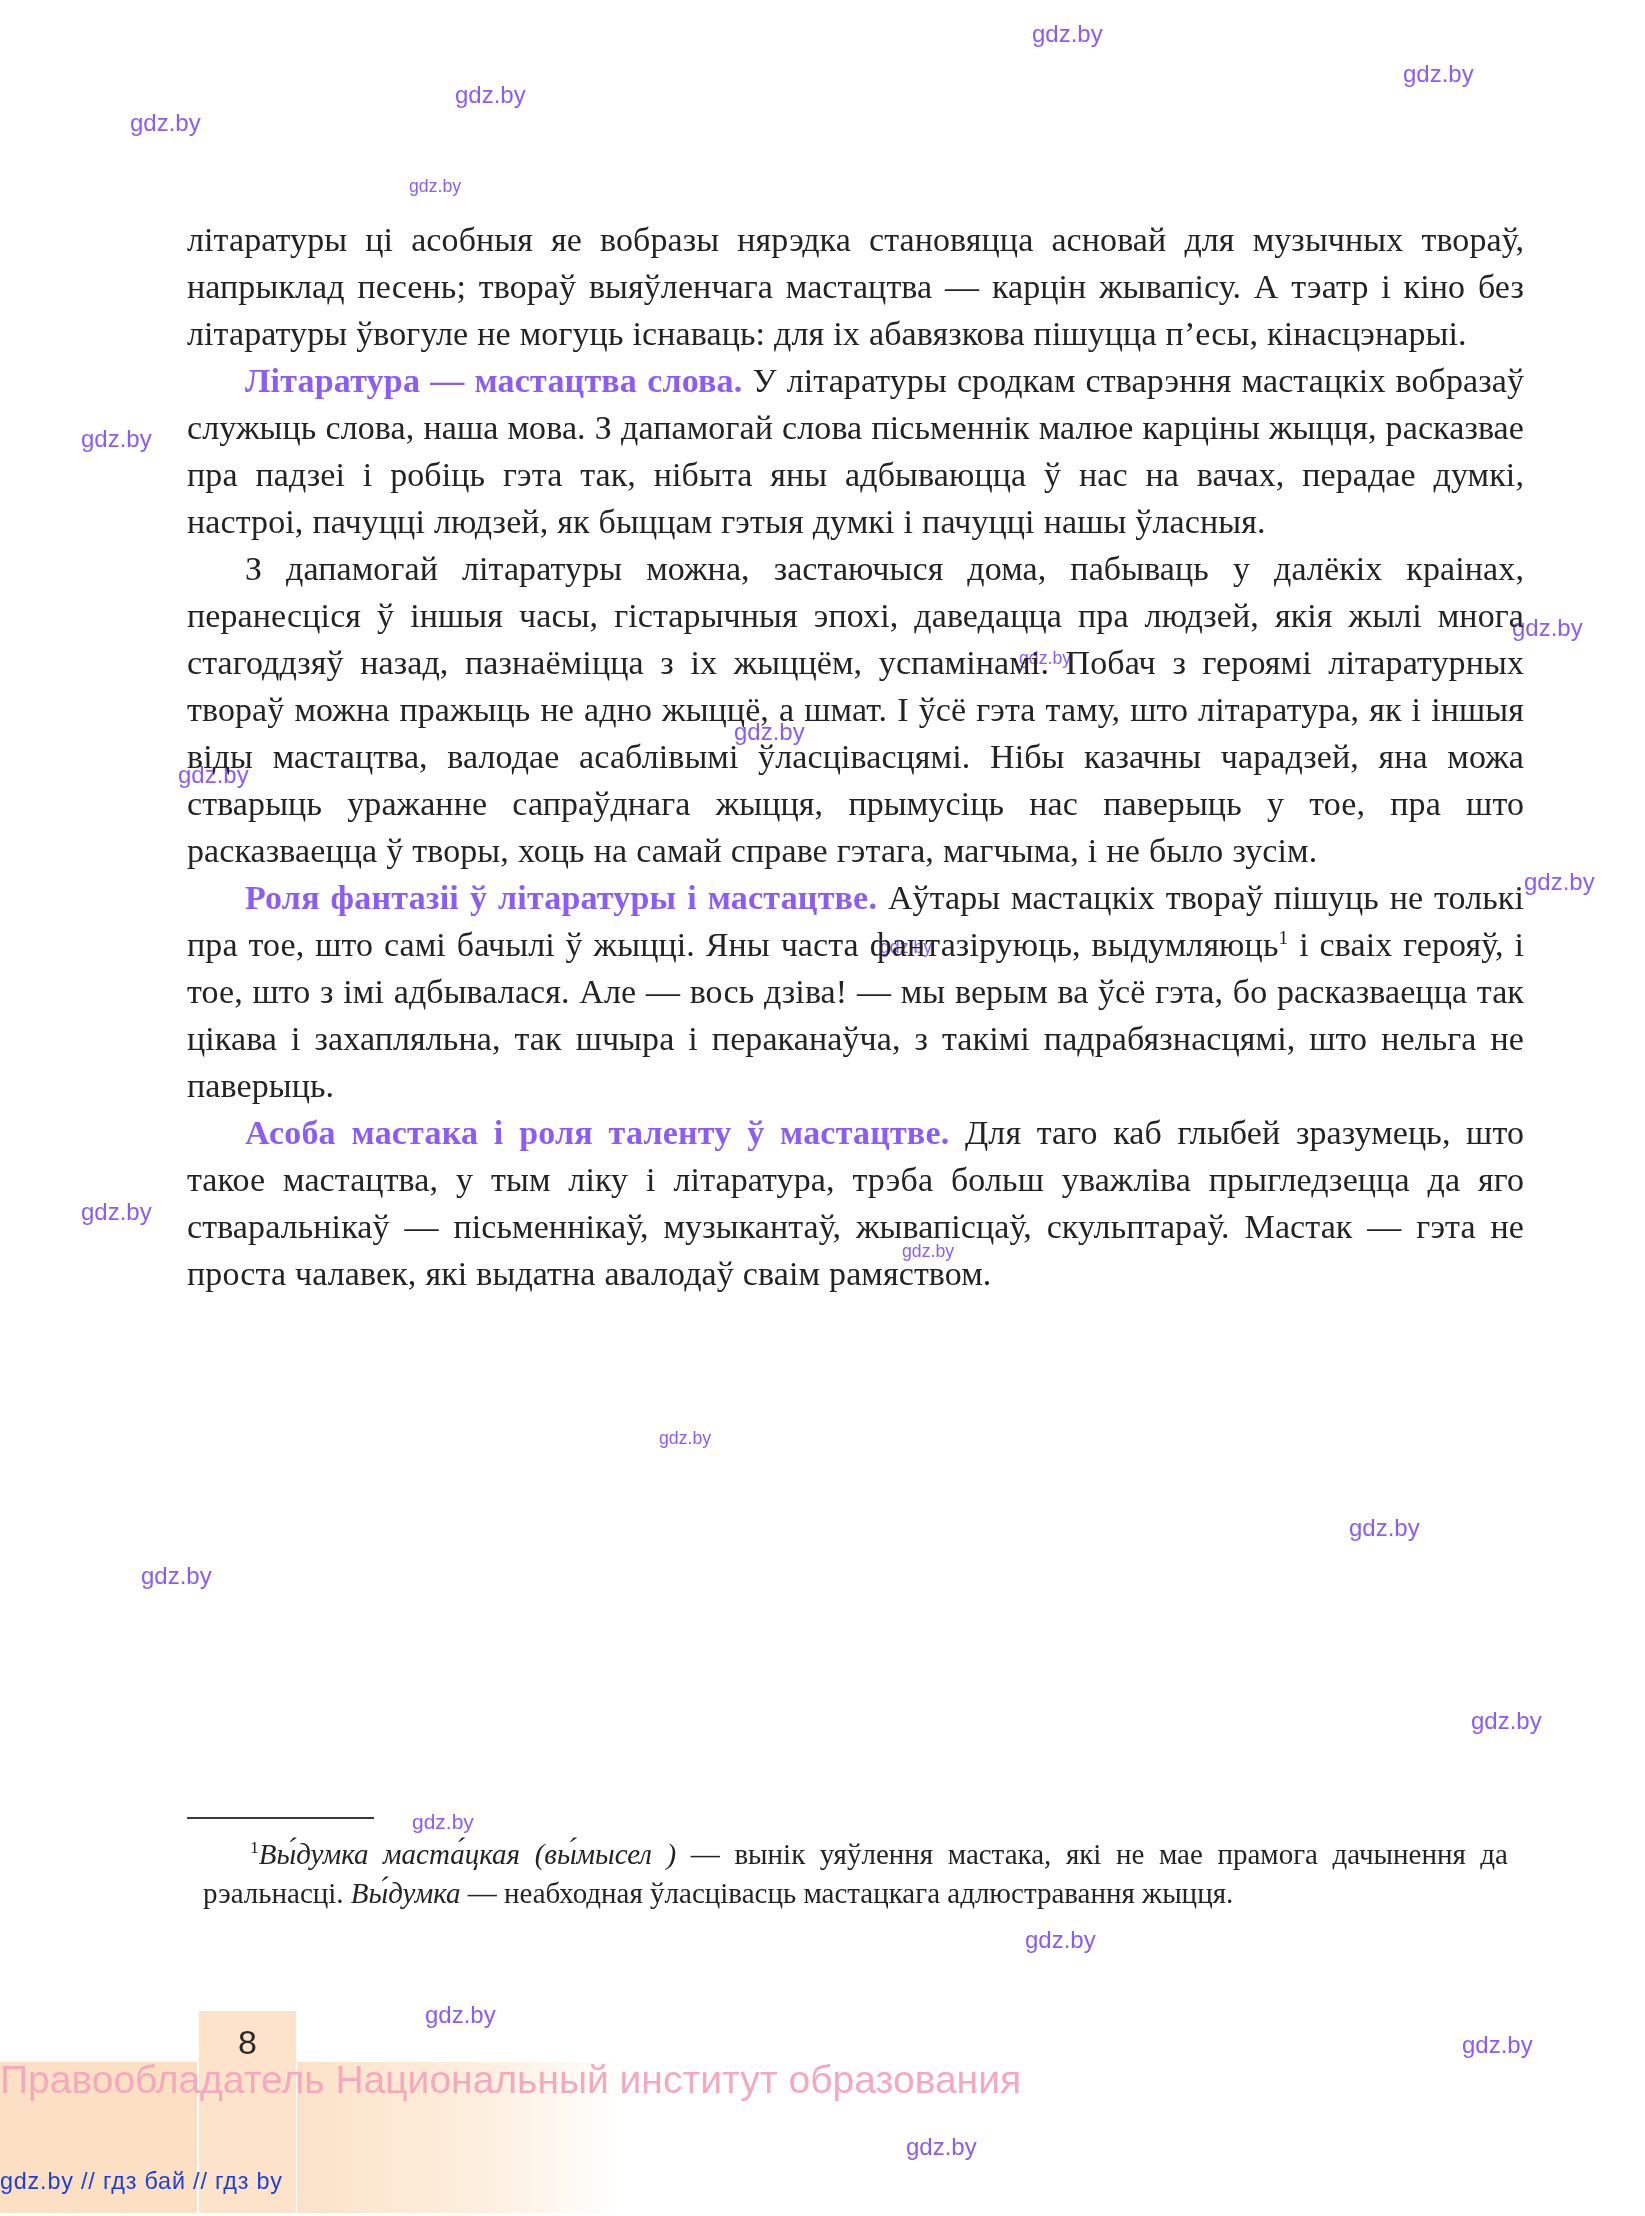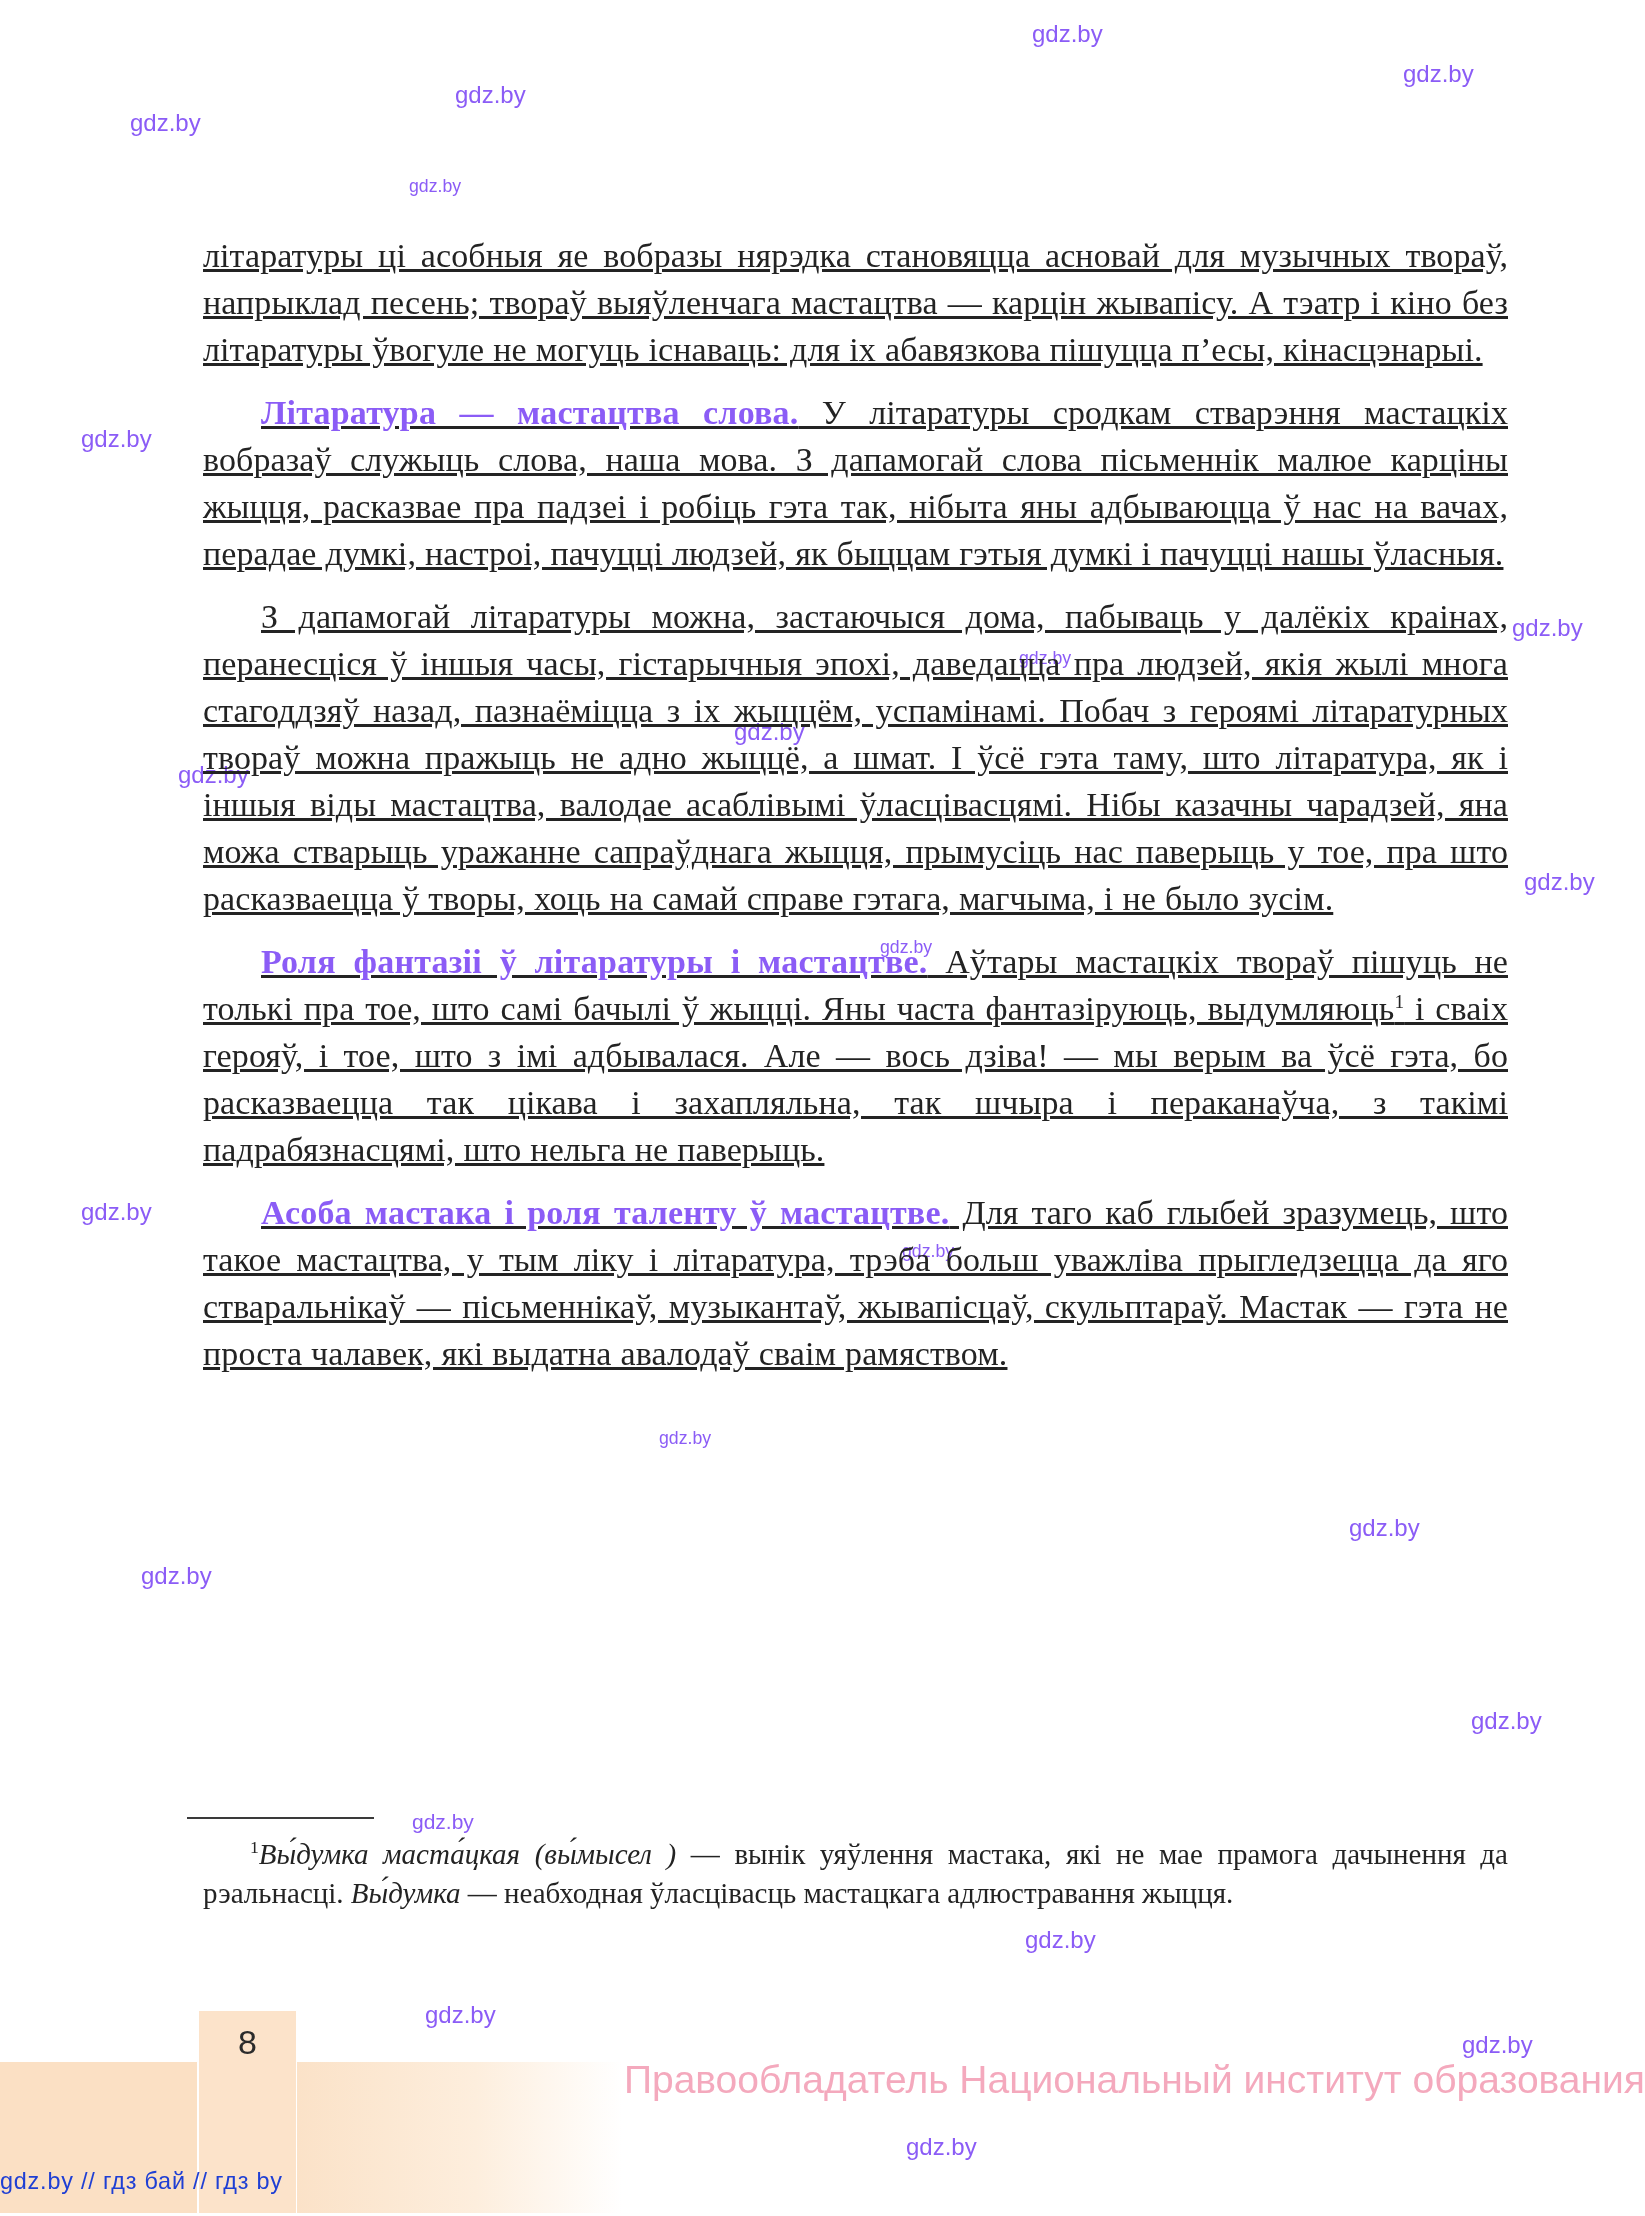--- a/index.html
+++ b/index.html
@@ -32,29 +32,28 @@
   }
 
   
   #text-column {
     position: absolute;
     left: 187px;
     top: 216px;
     width: 1337px;
   }
   .para {
-    margin: 16px;
+    margin: 0;
     font-size: 34px;
     line-height: 47px;
     color: #232323;
     text-align: justify;
     text-justify: inter-word;
     letter-spacing: 0.1px;
     word-spacing: 0.4px;
-    text-decoration: underline;
   }
   .para.indent::before {
     content: "";
     display: inline-block;
     width: 58px;
   }
   .lead {
     color: #8b5cf6;
     font-weight: bold;
     letter-spacing: 0.2px;
@@ -132,21 +131,21 @@
     font-size: 34px;
     color: #2b2b2b;
   }
 
   
   #copyright-watermark {
     position: absolute;
     left: 0;
     top: 2058px;
     width: 1645px;
-    text-align: right;
+    text-align: left;
     font-family: "Liberation Sans", "DejaVu Sans", sans-serif;
     font-size: 39px;
     color: #f4a9bd;
     white-space: nowrap;
   }
 
   
   #bottom-links {
     position: absolute;
     left: 0;

